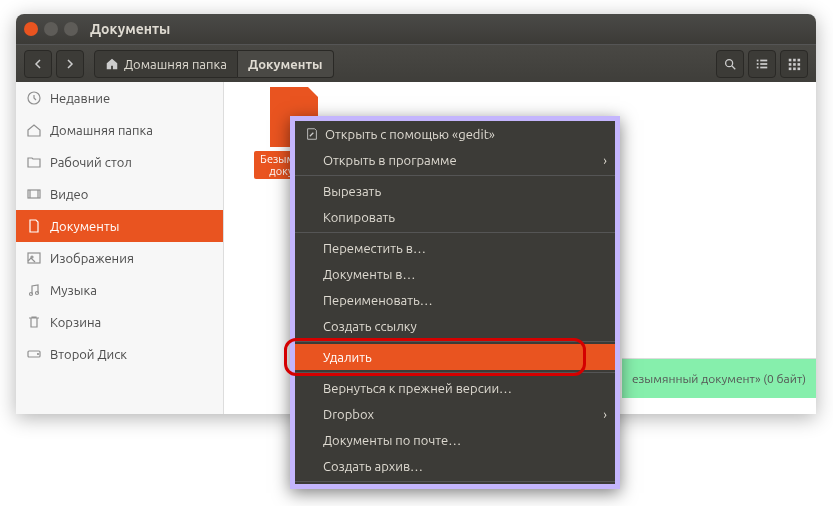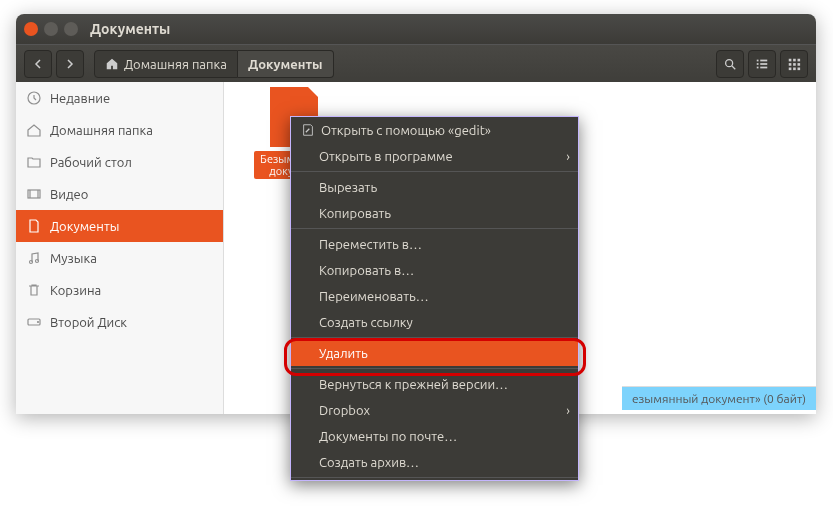--- a/index.html
+++ b/index.html
@@ -22,22 +22,22 @@
 .sidebar{width:208px;background:#f7f7f7;border-right:1px solid #ddd;overflow-y:auto}
 .sbitem{height:28px;display:flex;align-items:center;padding:16px 10px;gap:8px;font-size:13px;color:#4c4c4c;cursor:pointer}
 .sbitem.active{background:#e95420;color:#fff}
 .sbicon{width:16px;height:16px;display:flex;align-items:center;justify-content:center;opacity:.6}
 .sbitem.active .sbicon{opacity:1}
 .content{flex:1;background:#fff;position:relative;padding:10px}
 .file{position:absolute;left:30px;top:5px;width:80px;text-align:center}
 .fileicon{width:48px;height:60px;background:#e95420;margin:0 auto 4px;position:relative}
 .fileicon:before{content:"";position:absolute;top:0;right:0;border-style:solid;border-width:0 10px 10px 0;border-color:transparent #fff transparent transparent}
 .filelabel{background:#e95420;color:#fff;font-size:11px;padding:2px;border-radius:2px}
-.statusbar{position:absolute;bottom:4px;right:0;height:24px;background:#7dd3fc;border-top:1px solid #ddd;display:flex;align-items:center;padding:0 10px;font-size:12px;color:#555}
-.ctxmenu{position:absolute;left:290px;top:116px;width:289px;background:#3c3b37;border:1px solid #c4b5fd;box-shadow:0 4px 16px rgba(0,0,0,.5);z-index:100}
+.statusbar{position:absolute;bottom:16px;right:0;height:40px;background:#86efac;border-top:1px solid #ddd;display:flex;align-items:center;padding:0 10px;font-size:12px;color:#555}
+.ctxmenu{position:absolute;left:290px;top:116px;width:330px;background:#3c3b37;border:5px solid #c4b5fd;box-shadow:0 4px 16px rgba(0,0,0,.5);z-index:100}
 .ctxitem{height:26px;display:flex;align-items:center;padding:0 10px 0 28px;color:#dfdbd2;font-size:13px;cursor:pointer;position:relative}
 .ctxitem.withicon{padding-left:10px;gap:6px}
 .ctxitem.hl{background:#e95420;color:#ffffff}
 .ctxsep{height:1px;background:#555;margin:2px 0}
 .submenu-arrow{position:absolute;right:8px}
 .hlring{position:absolute;left:284px;top:338px;width:302px;height:38px;border:3px solid #d40000;border-radius:12px;z-index:101;pointer-events:none}
 .micon{width:14px;height:14px;display:flex;align-items:center;justify-content:center;color:#ccc}
 svg{display:block}
 </style>
 </head>
@@ -145,20 +145,30 @@
           <span class="sbicon">
             <svg width="16" height="16" viewBox="0 0 16 16" fill="none" stroke="currentColor" stroke-width="1.2">
               <path d="M4 2h6l2 2v10H4z"></path>
             </svg>
           </span>
           <span>Документы</span>
         </div>
         <div class="sbitem">
           <span class="sbicon">
             <svg width="16" height="16" viewBox="0 0 16 16" fill="none" stroke="currentColor" stroke-width="1.2">
+              <rect x="2" y="3" width="12" height="10"></rect>
+              <circle cx="6" cy="7" r="1"></circle>
+              <path d="M2 11l3-3 4 4"></path>
+            </svg>
+          </span>
+          <span>Изображения</span>
+        </div>
+        <div class="sbitem">
+          <span class="sbicon">
+            <svg width="16" height="16" viewBox="0 0 16 16" fill="none" stroke="currentColor" stroke-width="1.2">
               <path d="M6 12V4l6-1v8"></path>
               <circle cx="5" cy="12" r="1.5"></circle>
               <circle cx="11" cy="11" r="1.5"></circle>
             </svg>
           </span>
           <span>Музыка</span>
         </div>
         <div class="sbitem">
           <span class="sbicon">
             <svg width="16" height="16" viewBox="0 0 16 16" fill="none" stroke="currentColor" stroke-width="1.2">
@@ -208,21 +218,21 @@
       <span>Вырезать</span>
     </div>
     <div class="ctxitem">
       <span>Копировать</span>
     </div>
     <div class="ctxsep"></div>
     <div class="ctxitem">
       <span>Переместить в…</span>
     </div>
     <div class="ctxitem">
-      <span>Копировать в…</span>
+      <span>Документы в…</span>
     </div>
     <div class="ctxitem">
       <span>Переименовать…</span>
     </div>
     <div class="ctxitem">
       <span>Создать ссылку</span>
     </div>
     <div class="ctxsep"></div>
     <div class="ctxitem hl">
       <span>Удалить</span>

